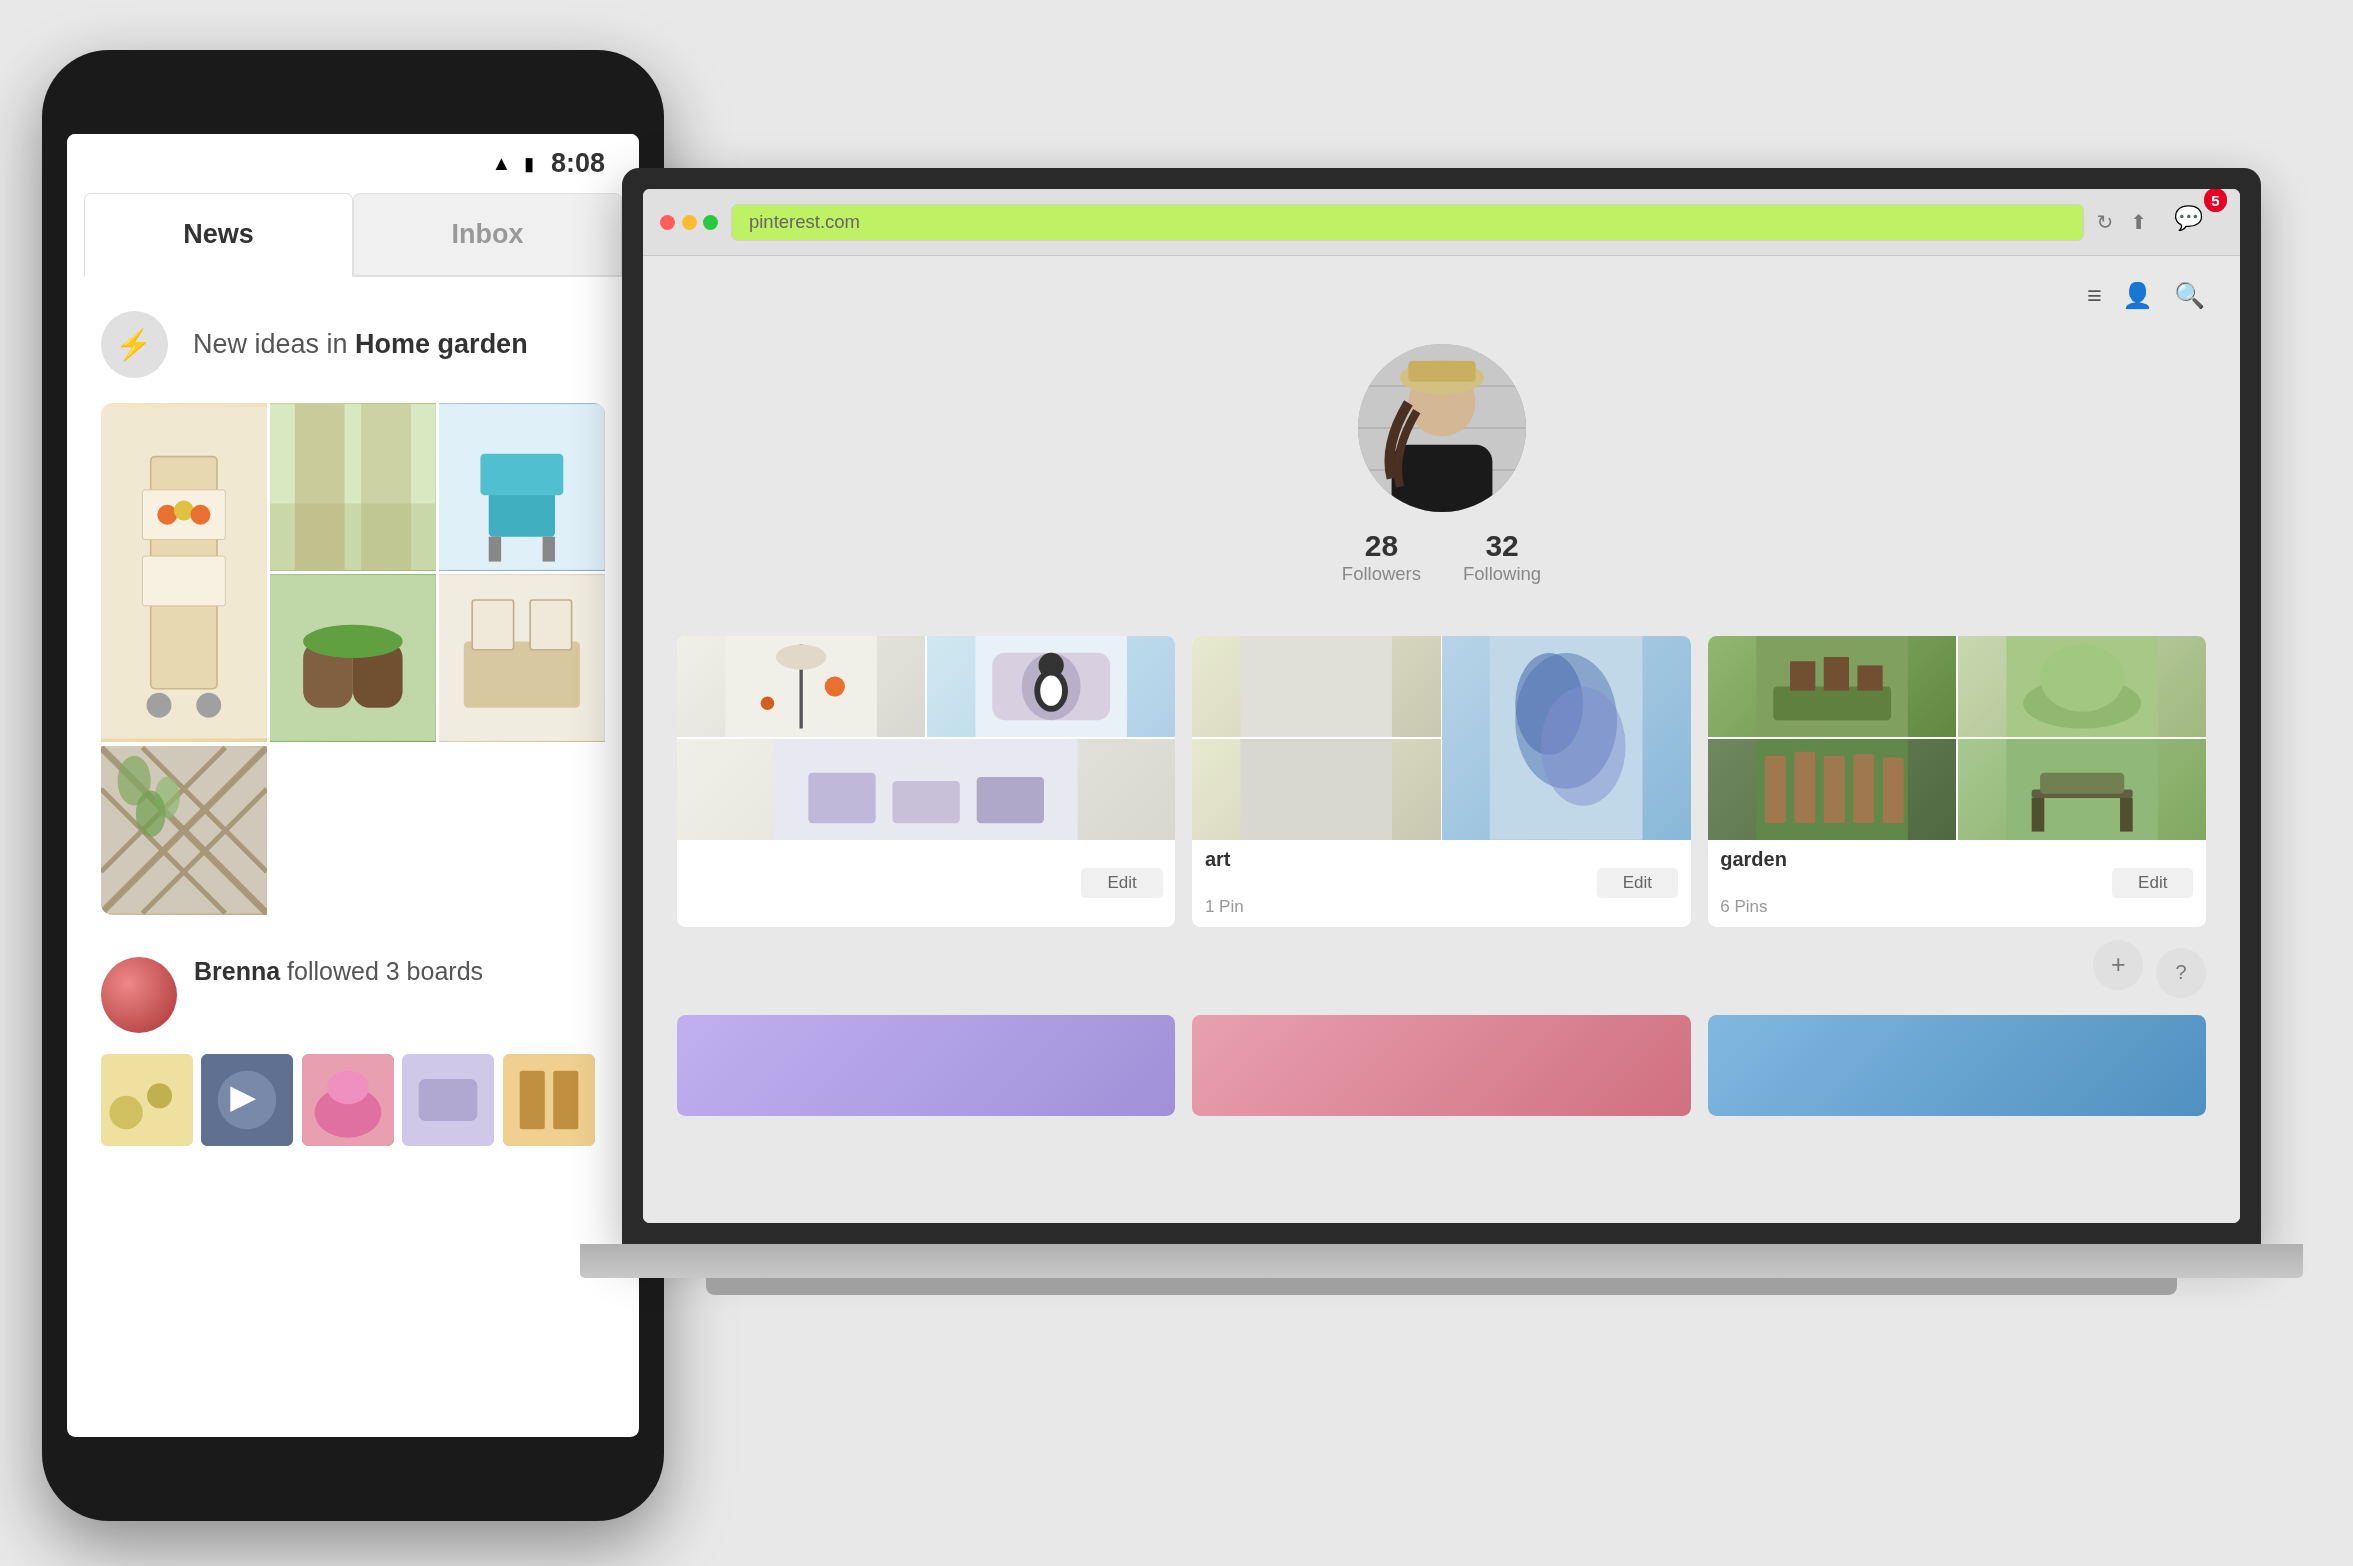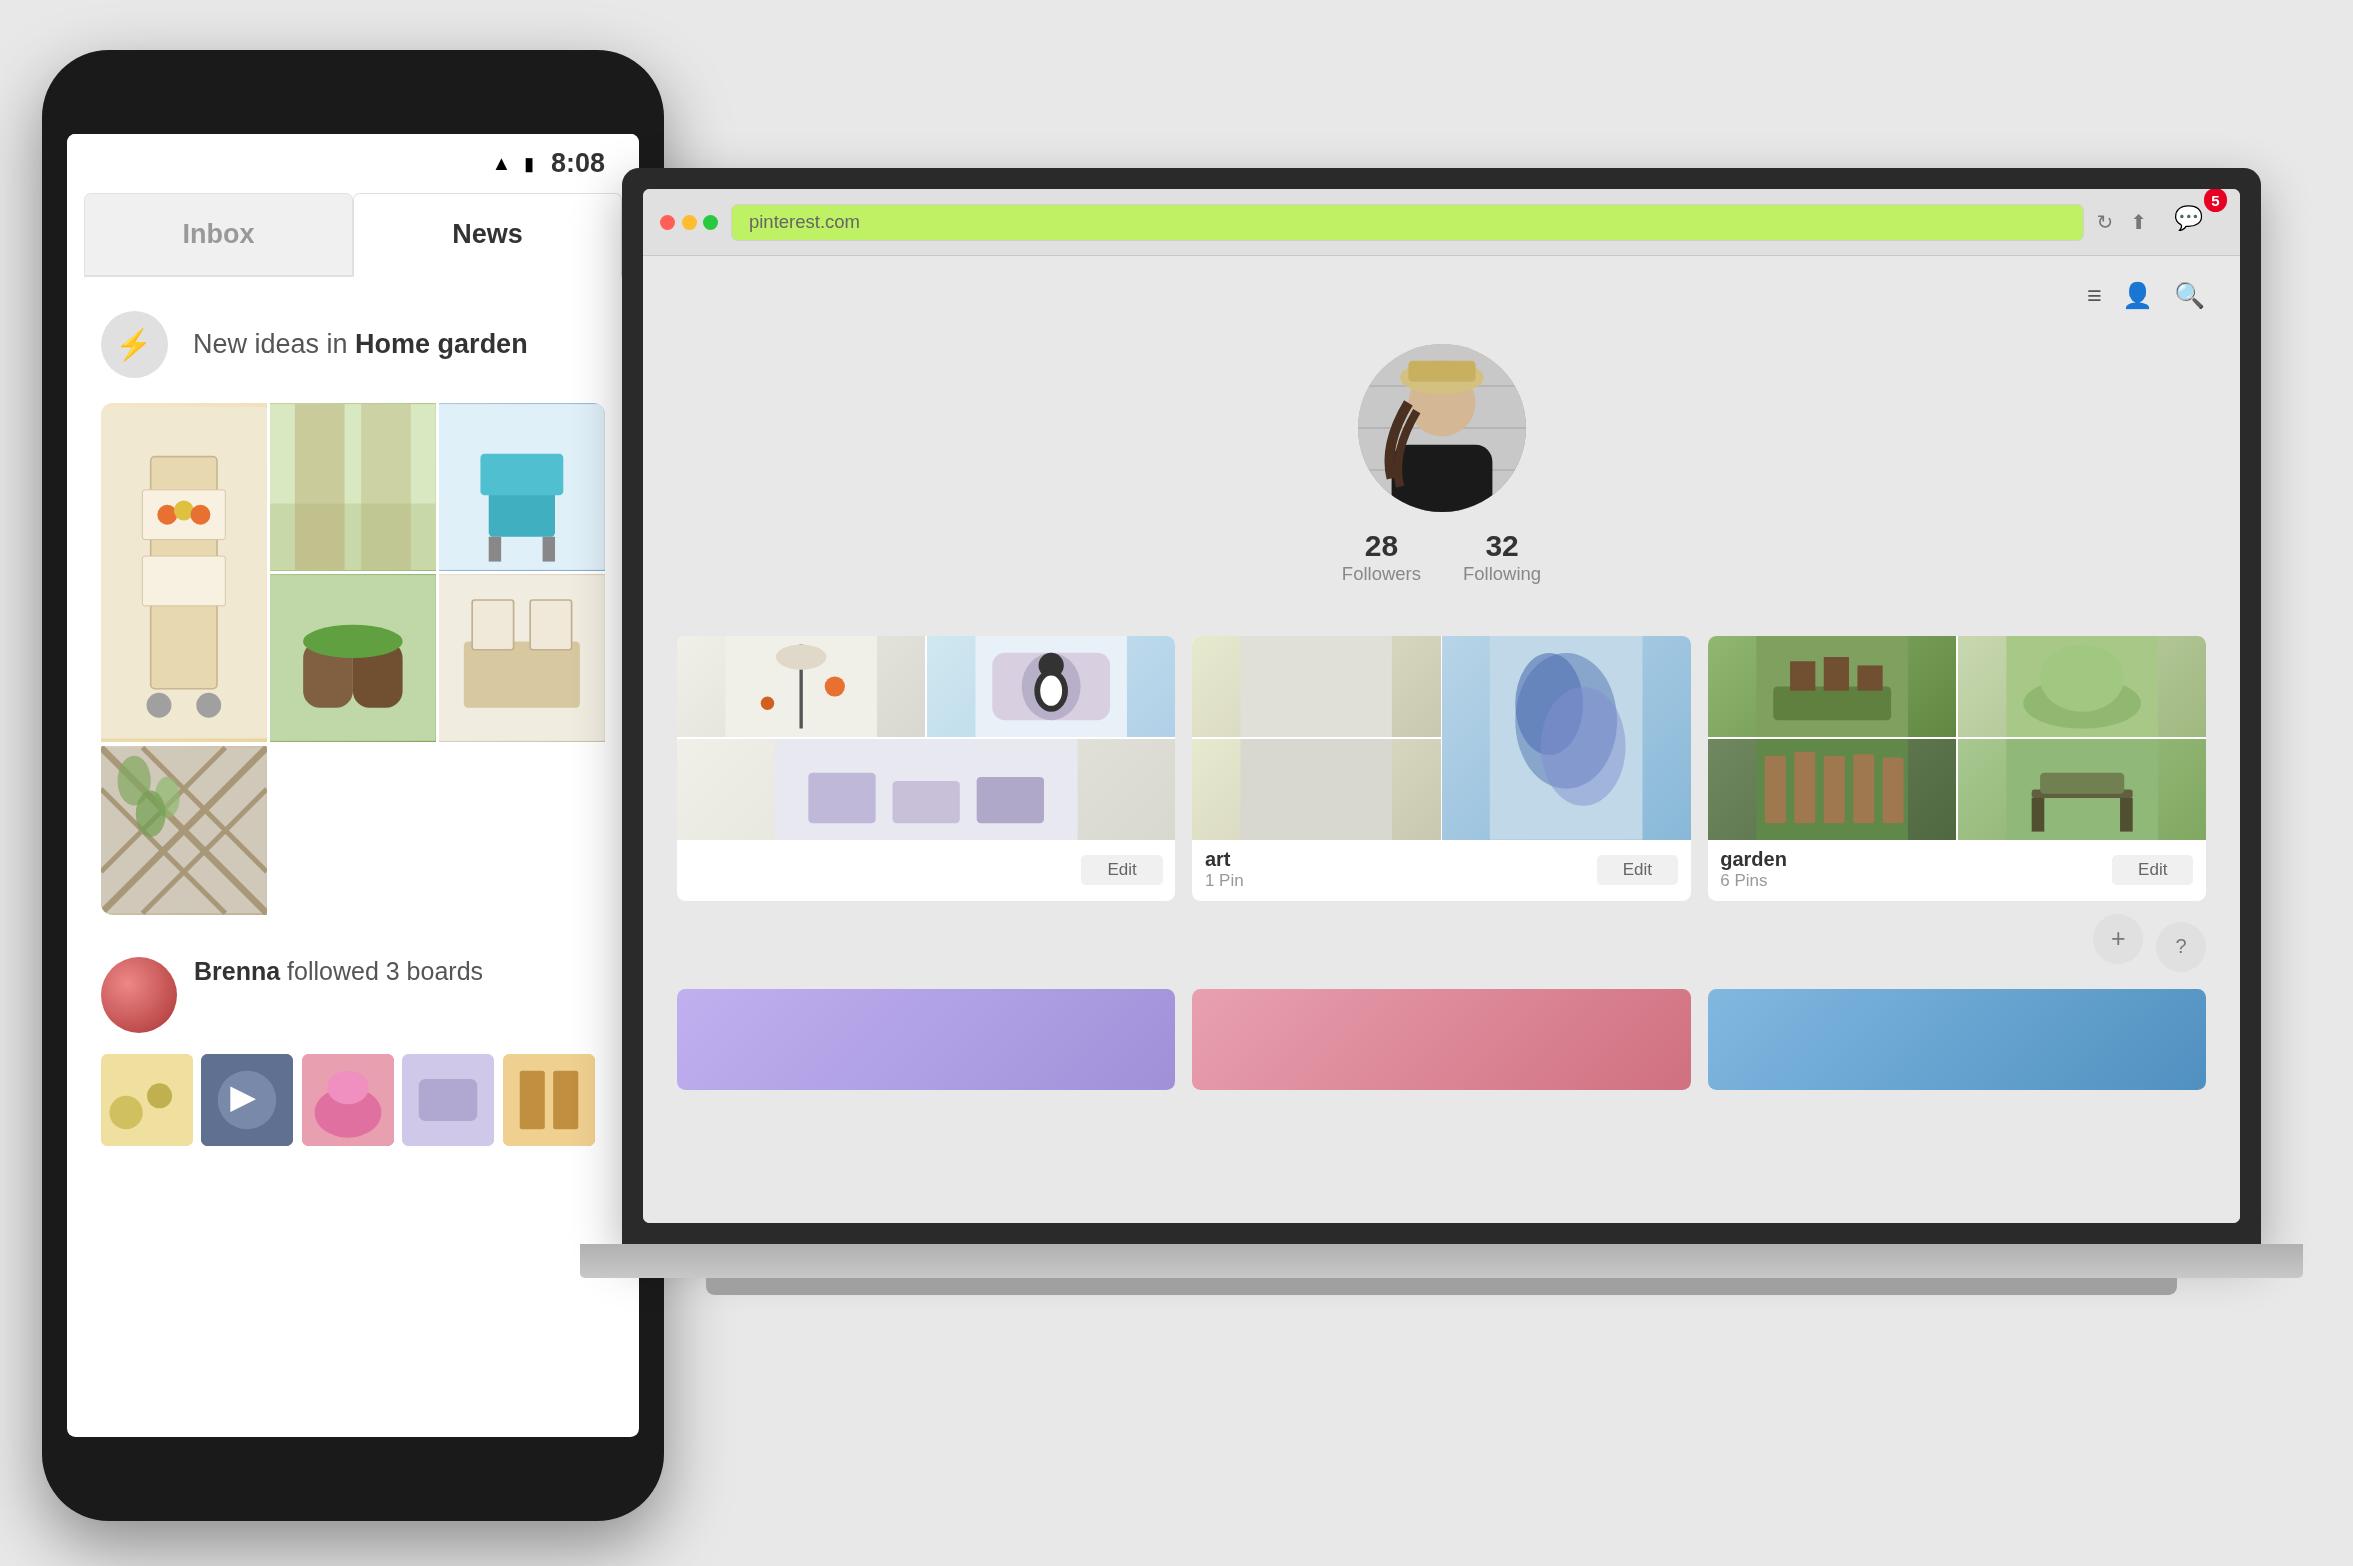--- a/index.html
+++ b/index.html
@@ -413,21 +413,21 @@
     .bi-garden2 { background: linear-gradient(135deg, #c8d8b0, #a0b880); }
     .bi-garden3 { background: linear-gradient(135deg, #708860, #506840); }
     .bi-garden4 { background: linear-gradient(135deg, #a8c890, #80a860); }
     .board-footer {
       padding: 10px 12.6px;
       display: flex;
       align-items: center;
       justify-content: space-between;
     }
     .board-title { font-size: 20px; font-weight: 600; color: #333; }
-    .board-count { font-size: 17px; color: #999; }
+    .board-count { font-size: 17px; color: #999; margin-top: 26px; }
     .board-edit-btn {
       font-size: 17px;
       color: #666;
       background: #f0f0f0;
       border: none;
       border-radius: 5px;
       padding: 5px 26px;
       cursor: pointer;
     }
     .board-add-btn {
@@ -478,25 +478,25 @@
 <div class="phone">
   <div class="phone-screen">
 
     <div class="phone-status-bar">
       <span style="font-size:20px;">▲</span>
       <span style="font-size:18.5px;">▮</span>
       <span class="status-time">8:08</span>
     </div>
 
     <div class="tab-bar">
+      <div class="tab-item active">
+        <span>News</span>
+      </div>
       <div class="tab-item inactive">
         <span>Inbox</span>
-      </div>
-      <div class="tab-item active">
-        <span>News</span>
       </div>
     </div>
 
     <div class="phone-content">
 
 
       <div class="notif-item">
         <div class="notif-icon">
           <span class="lightning">⚡</span>
         </div>

